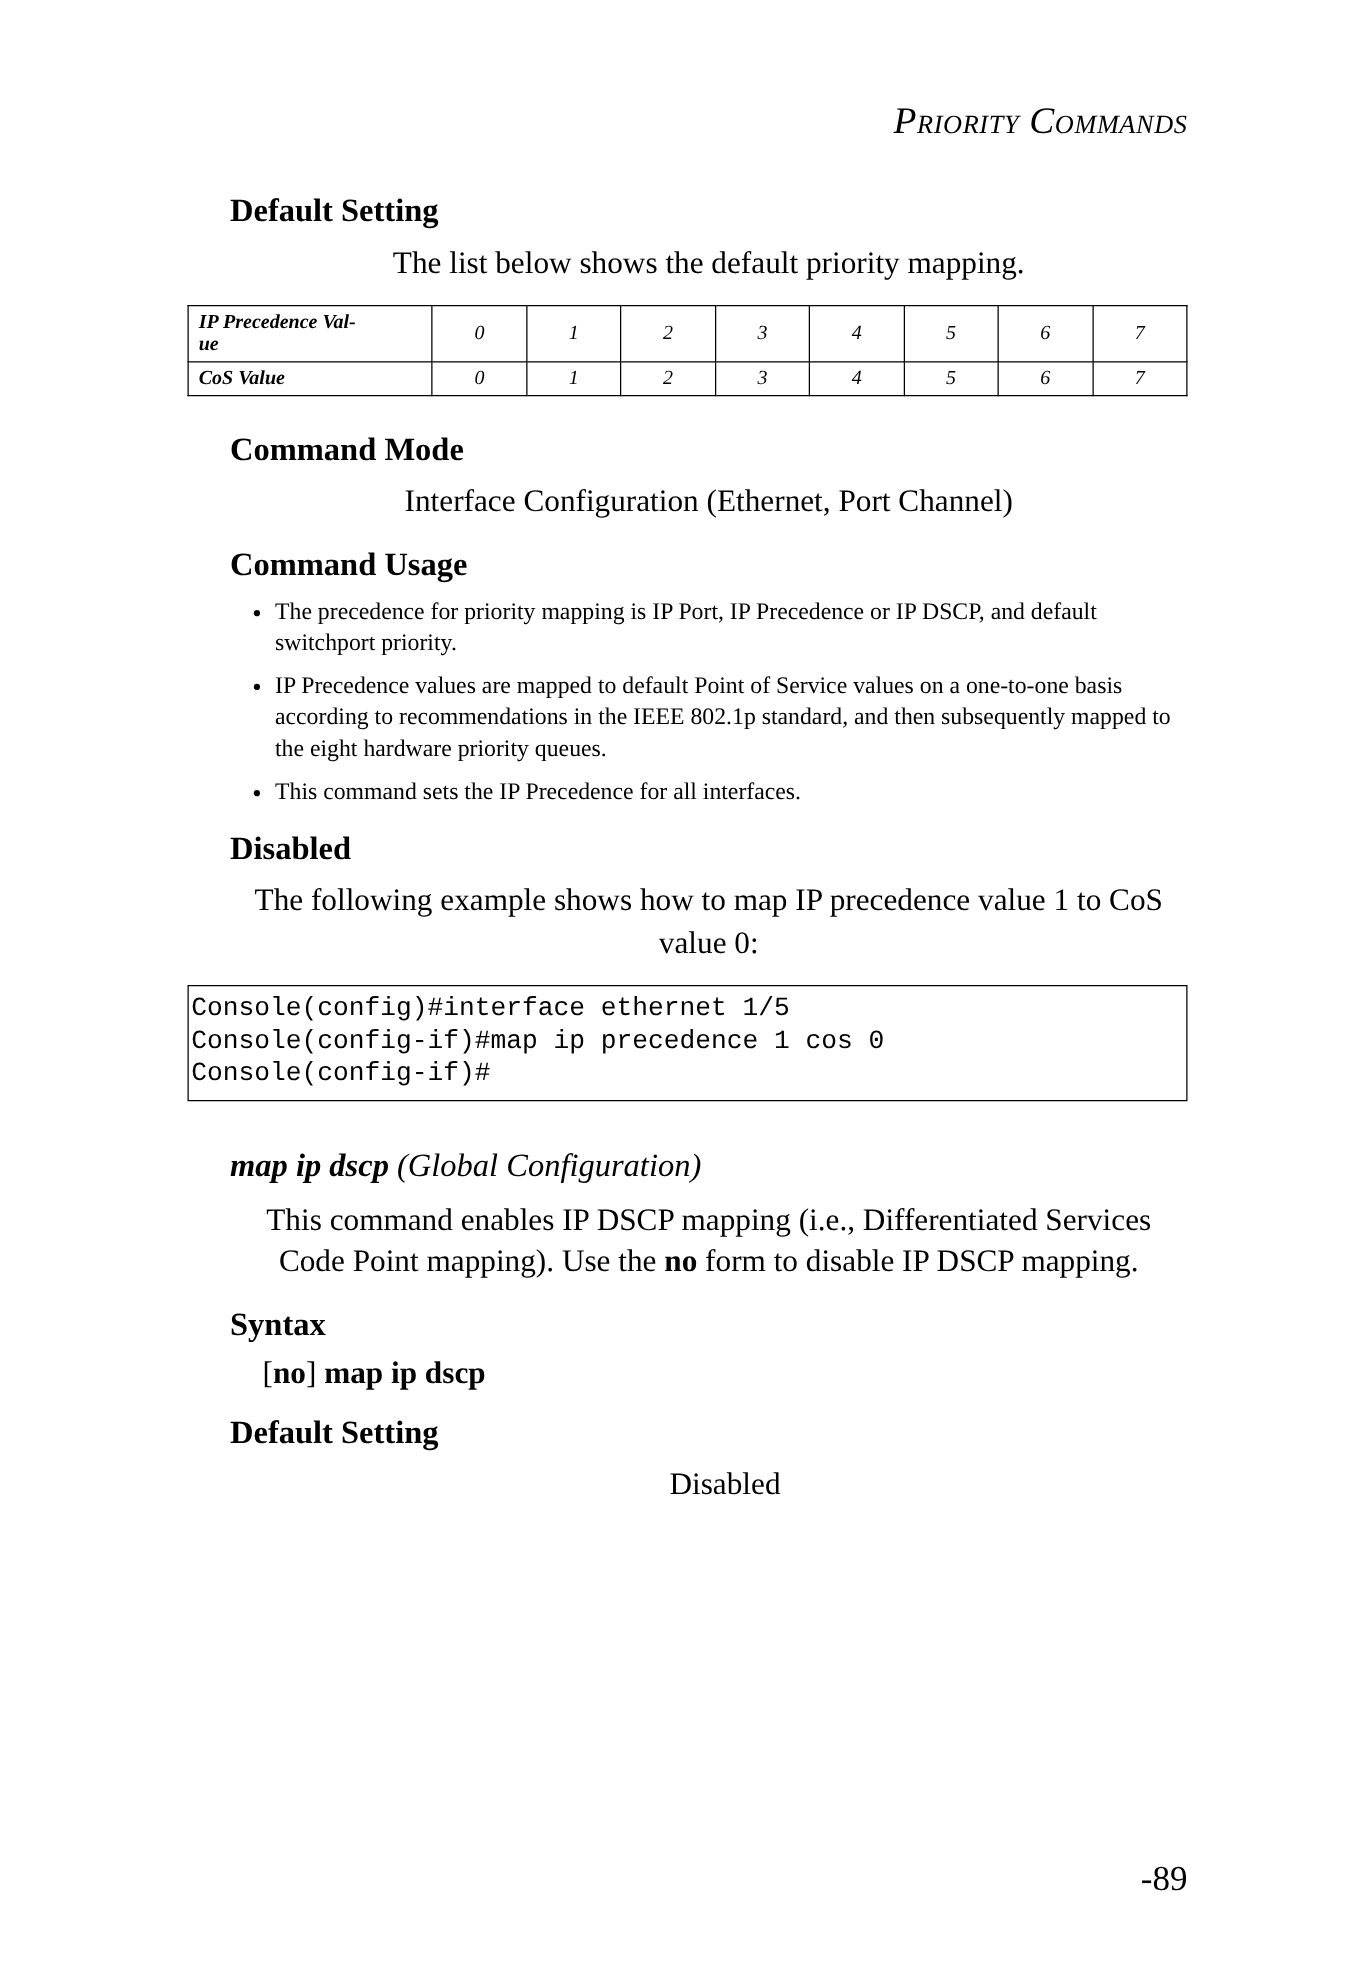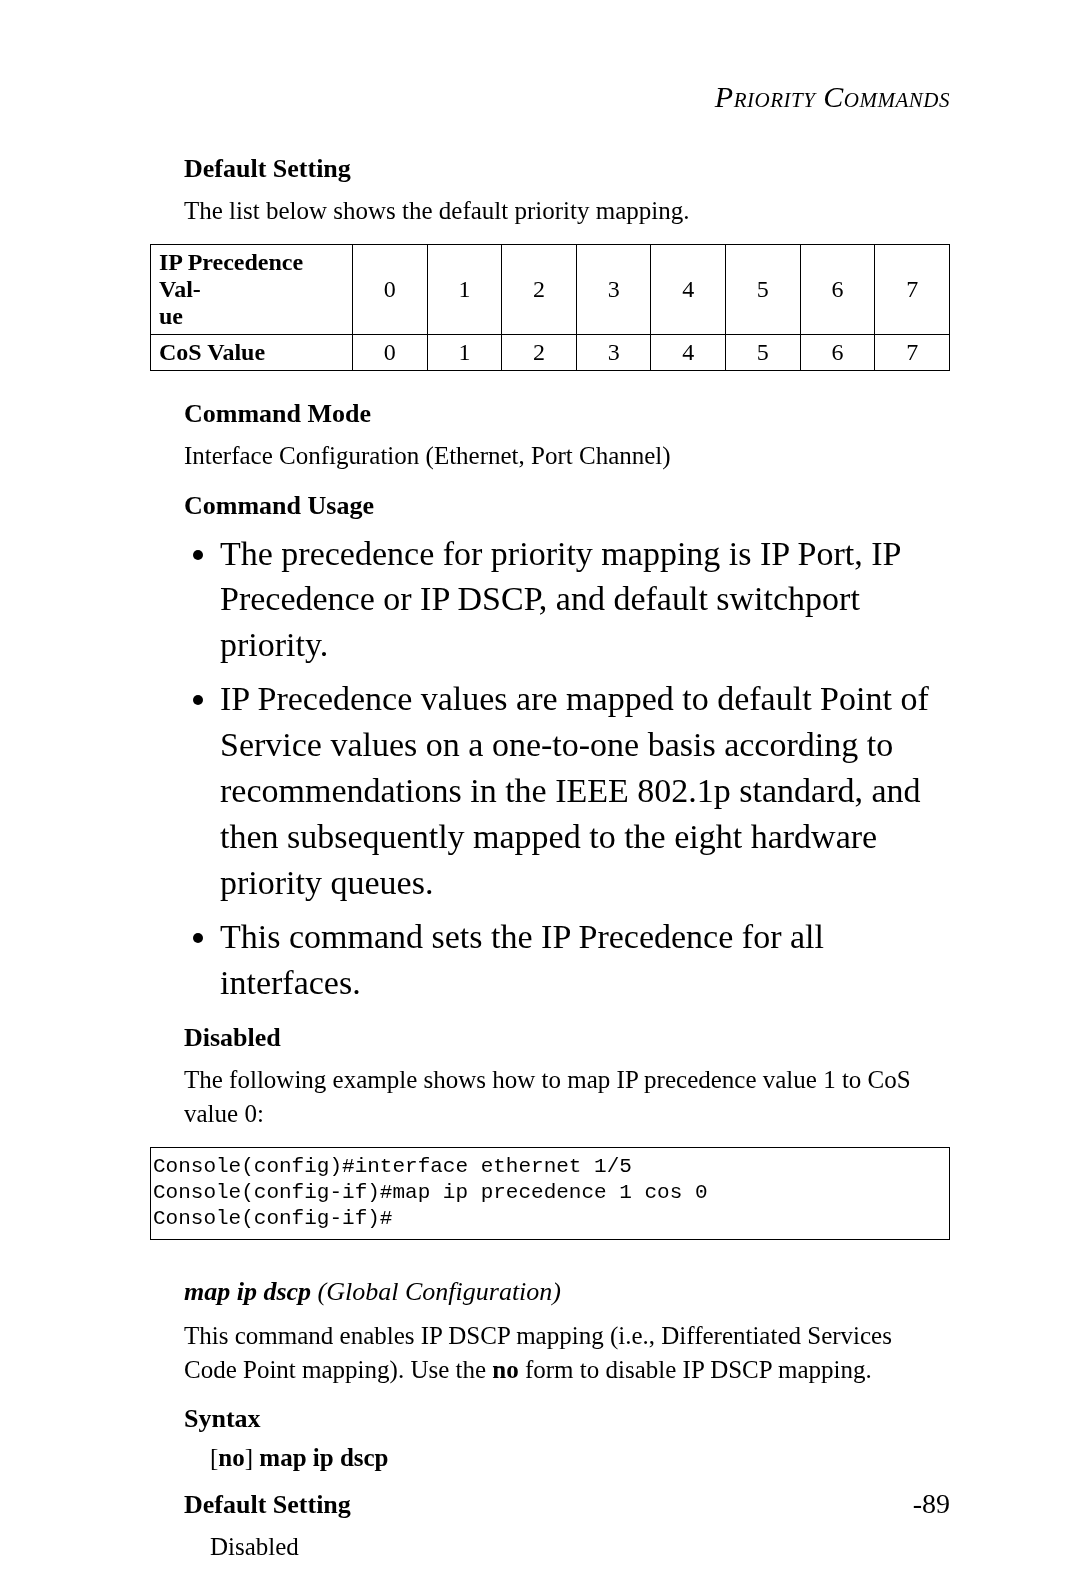--- a/index.html
+++ b/index.html
@@ -27,43 +27,45 @@
   }
   .section-heading {
     font-weight: bold;
     font-size: 26px;
     margin: 18px 0 10px 34px;
   }
   .body-text {
     font-size: 25px;
     margin: 0 0 16px 34px;
     line-height: 1.35;
+    text-align: center;
   }
   table.mapping {
     border-collapse: collapse;
     width: 100%;
     margin: 8px 0 28px 0;
-    font-size: 24px;
+    font-size: 16px;
+    font-style: italic;
   }
   table.mapping td, table.mapping th {
     border: 1px solid #000;
     padding: 4px 8px;
     text-align: center;
     font-weight: normal;
   }
   table.mapping td.label {
     text-align: left;
     font-weight: bold;
     width: 210px;
   }
   table.mapping td.val {
     width: 74px;
   }
   ul.bullets {
-    font-size: 34px;
+    font-size: 19px;
     margin: 0 0 18px 44px;
     padding-left: 26px;
     line-height: 1.35;
   }
   ul.bullets li {
     margin-bottom: 8px;
   }
   pre.console {
     border: 1px solid #000;
     font-family: "Courier New", Courier, monospace;

